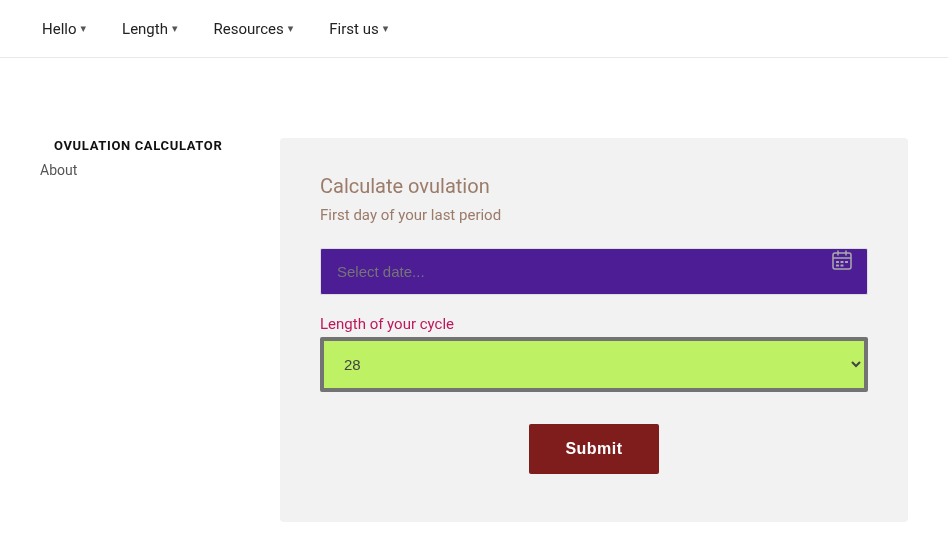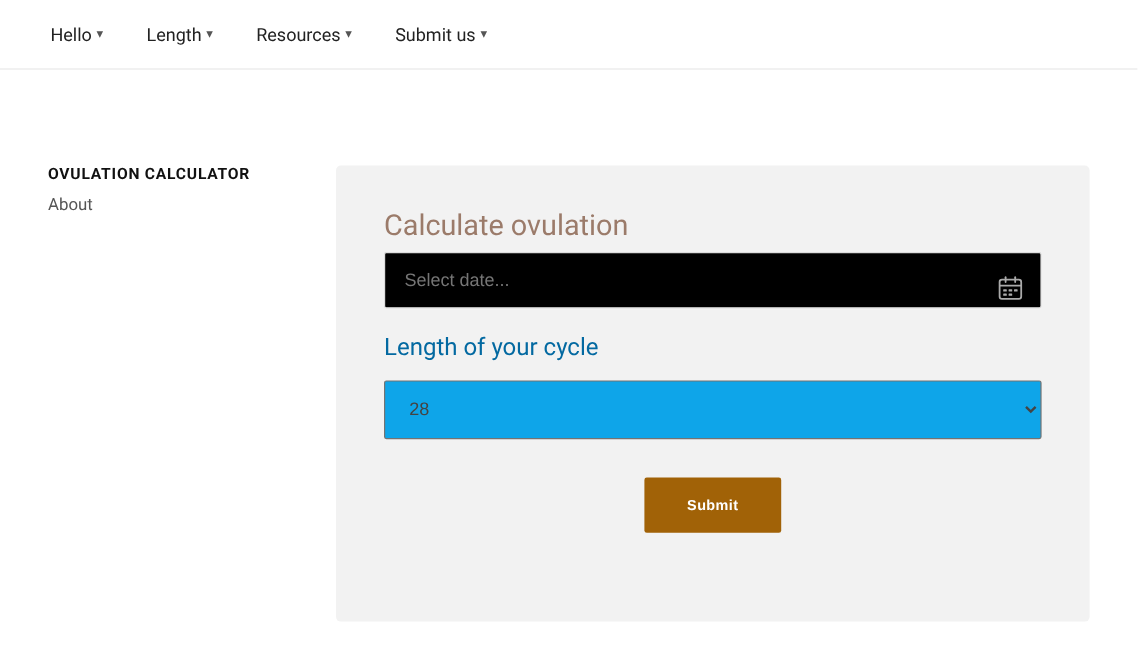--- a/index.html
+++ b/index.html
@@ -56,69 +56,70 @@
       flex-shrink: 0;
     }
 
     .page-title {
       font-size: 13px;
       font-weight: 700;
       letter-spacing: 0.05em;
       color: #111;
       text-transform: uppercase;
       margin-bottom: 8px;
+      margin-left: 14px;
     }
 
     .edit-link {
       font-size: 14px;
       color: #555;
       cursor: pointer;
       text-decoration: none;
     }
 
     
     .calculator-panel {
       flex: 1;
       background: #f2f2f2;
       border-radius: 4px;
       padding: 36px 40px 48px 40px;
       min-height: 380px;
     }
 
     .calc-title {
-      font-size: 24px;
+      font-size: 20px;
       font-weight: 400;
       color: #9b7b6a;
       margin-bottom: 8px;
     }
 
     .calc-subtitle {
       font-size: 15px;
       color: #9b7b6a;
       margin-bottom: 24px;
     }
 
     .form-group {
       margin-bottom: 20px;
     }
 
     .form-label {
-      font-size: 20px;
-      color: #0369a1;
-      margin-bottom: 16px;
+      font-size: 15px;
+      color: #be185d;
+      margin-bottom: 4px;
       display: block;
     }
 
     .date-input-wrapper {
       position: relative;
-      background: #000000;
+      background: #4c1d95;
       border: 1px solid #ddd;
       border-radius: 2px;
       display: flex;
-      align-items: flex-end;
+      align-items: flex-start;
     }
 
     .date-input {
       width: 100%;
       padding: 14px 50px 14px 16px;
       font-size: 15px;
       color: #888;
       border: none;
       background: transparent;
       outline: none;
@@ -131,36 +132,36 @@
       color: #aaa;
       font-size: 20px;
       pointer-events: none;
     }
 
     .cycle-select {
       width: 100%;
       padding: 14px 16px;
       font-size: 15px;
       color: #444;
-      border: 1px solid #737373;
+      border: 4px solid #737373;
       border-radius: 2px;
-      background: #0ea5e9;
+      background: #bef264;
       appearance: auto;
       outline: none;
       cursor: pointer;
     }
 
     .submit-btn {
       display: block;
       margin: 32px auto 0 auto;
       padding: 16px 36px;
-      font-size: 12px;
+      font-size: 16px;
       font-weight: 600;
       color: #fff;
-      background: #a16207;
+      background: #7f1d1d;
       border: none;
       border-radius: 2px;
       cursor: pointer;
       letter-spacing: 0.03em;
     }
   </style>
 </head>
 <body>
 
 <nav>
@@ -170,34 +171,35 @@
   </div>
   <div class="nav-item">
     <span>Length</span>
     <span class="nav-chevron">▾</span>
   </div>
   <div class="nav-item">
     <span>Resources</span>
     <span class="nav-chevron">▾</span>
   </div>
   <div class="nav-item">
-    <span>Submit us</span>
+    <span>First us</span>
     <span class="nav-chevron">▾</span>
   </div>
 </nav>
 
 <div class="content">
 
   <div class="left-panel">
     <div class="page-title">OVULATION CALCULATOR</div>
     <a class="edit-link">About</a>
   </div>
 
   <div class="calculator-panel">
     <h2 class="calc-title">Calculate ovulation</h2>
+    <p class="calc-subtitle">First day of your last period</p>
 
     <div class="form-group">
       <div class="date-input-wrapper">
         <input class="date-input" type="text" readonly="" placeholder="Select date..." style="">
         <span class="calendar-icon">
           <svg width="22" height="22" viewBox="0 0 22 22" fill="none" xmlns="http://www.w3.org/2000/svg">
             <rect x="2" y="4" width="18" height="16" rx="2" stroke="#aaa" stroke-width="1.5" fill="none"></rect>
             <line x1="2" y1="9" x2="20" y2="9" stroke="#aaa" stroke-width="1.5"></line>
             <line x1="7" y1="2" x2="7" y2="6" stroke="#aaa" stroke-width="1.5" stroke-linecap="round"></line>
             <line x1="15" y1="2" x2="15" y2="6" stroke="#aaa" stroke-width="1.5" stroke-linecap="round"></line>

